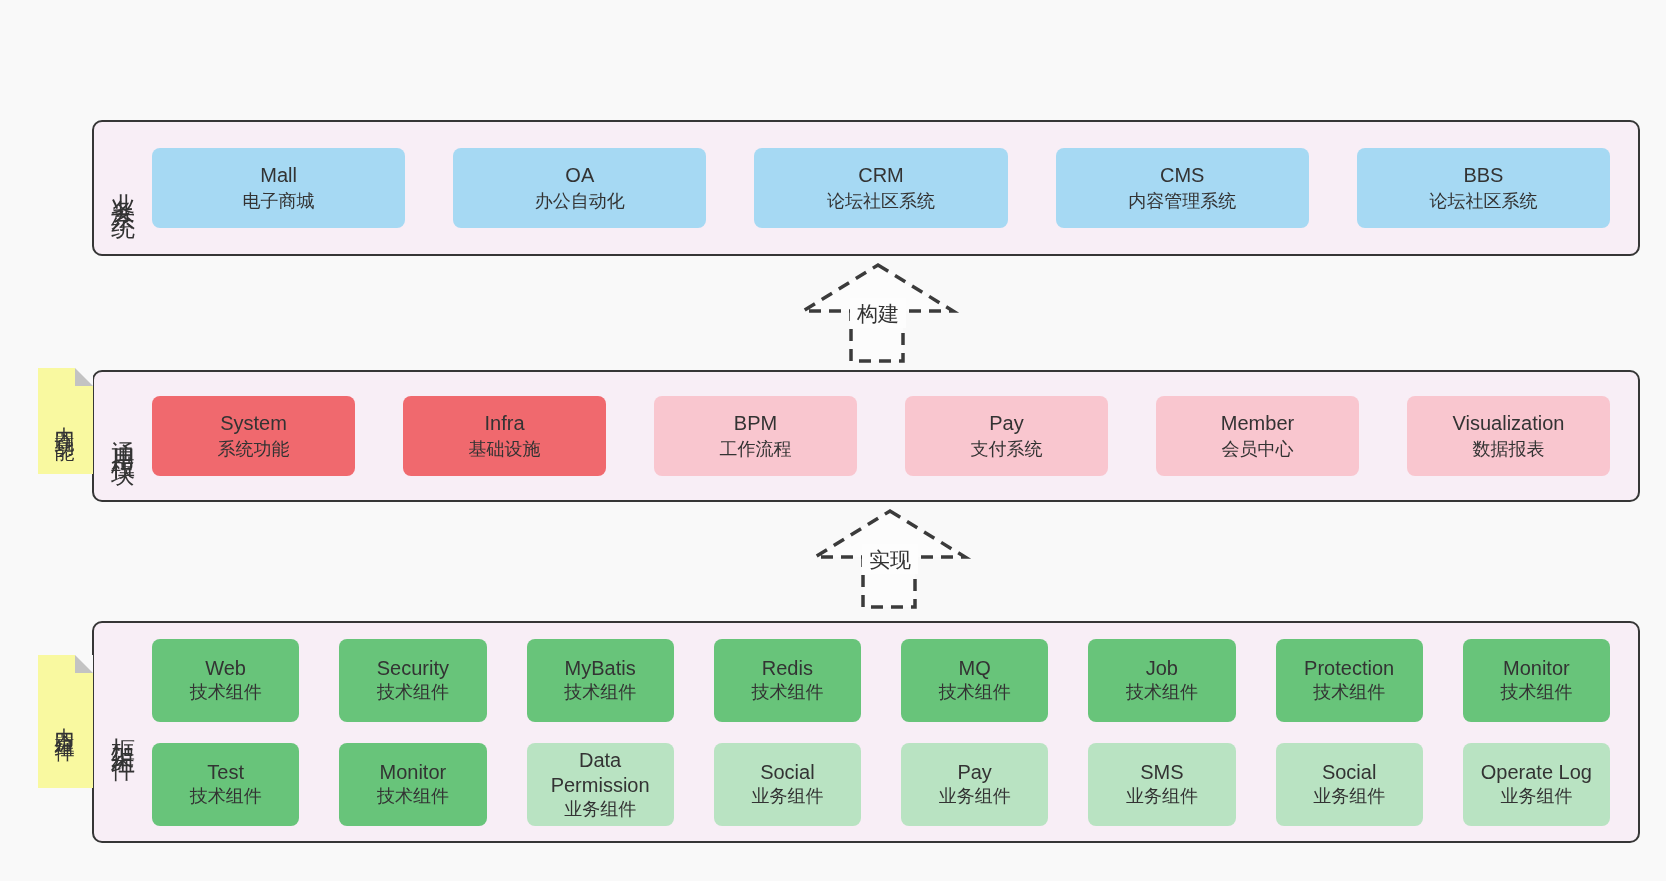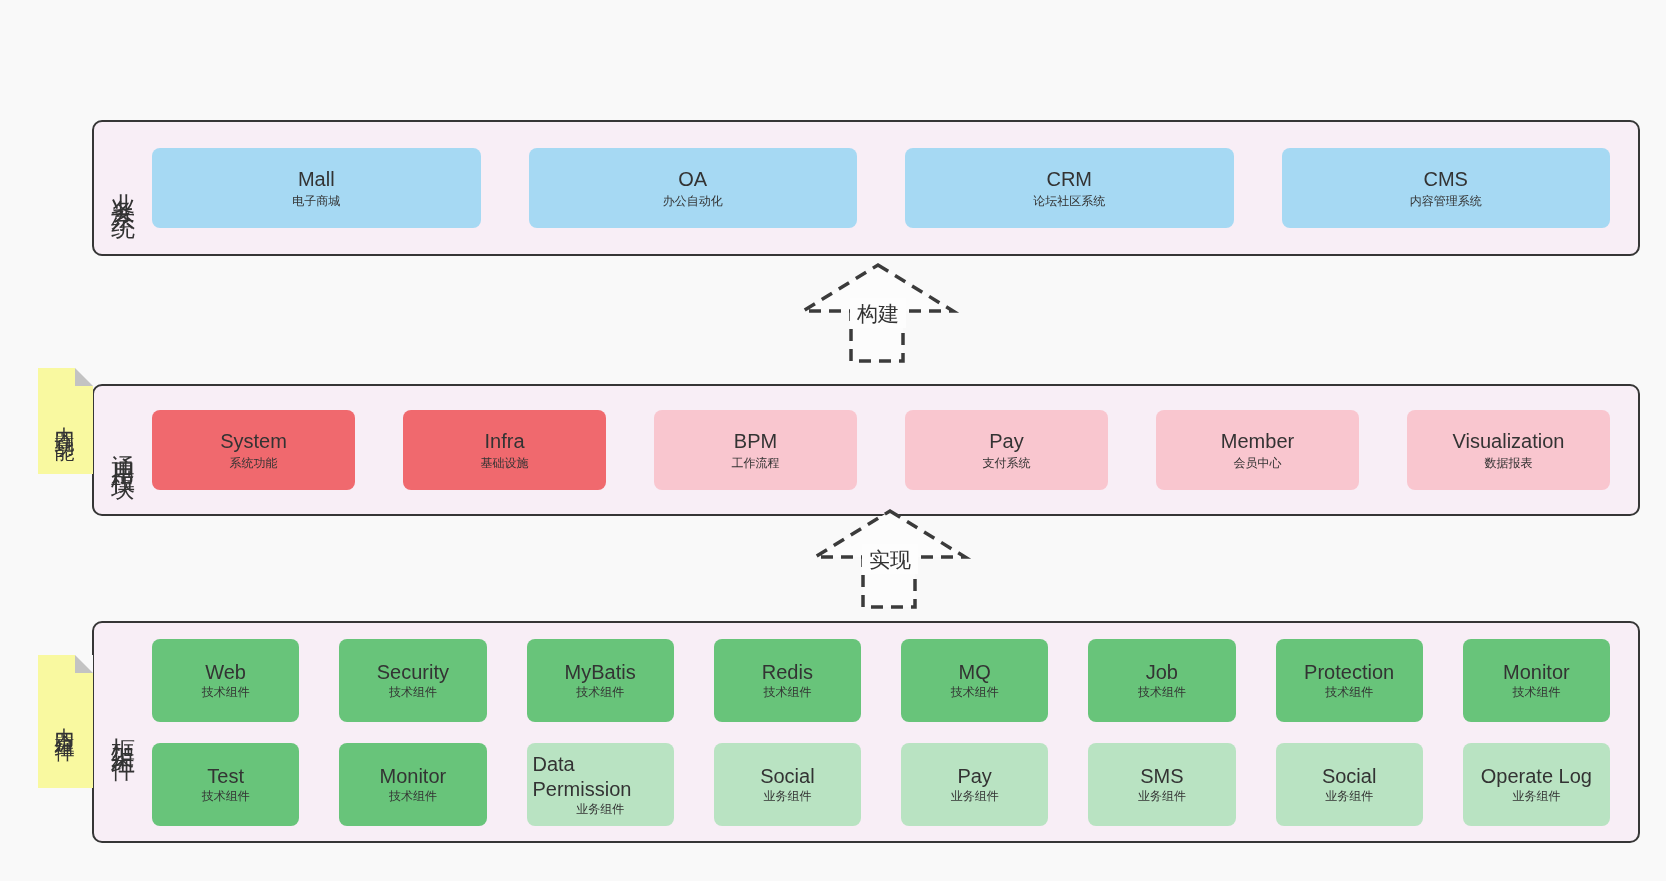--- a/index.html
+++ b/index.html
@@ -34,21 +34,21 @@
     position: absolute;
     left: 92px;
     width: 1548px;
     background: var(--band-bg);
     border: 2px solid var(--band-border);
     border-radius: 10px;
     display: flex;
     z-index: 1;
   }
   .band1 { top: 120px; height: 136px; }
-  .band2 { top: 370px; height: 132px; margin-top: 14px; }
+  .band2 { top: 370px; height: 132px; }
   .band3 { top: 621px; height: 222px; }
   .band-title-col {
     width: 58px;
     flex: none;
     display: flex;
     align-items: center;
     justify-content: center;
   }
   .band-title {
     writing-mode: vertical-rl;
@@ -79,27 +79,27 @@
     height: 83px;
   }
   .box {
     flex: 1;
     height: 80px;
     border-radius: 8px;
     display: flex;
     flex-direction: column;
     align-items: center;
     justify-content: center;
-    text-align: left;
+    text-align: center;
     line-height: 1.35;
-    padding: 2px 6px;
+    padding: 2px 16px;
   }
   .band-rows .box { height: 83px; line-height: 1.25; }
   .box-name { font-size: 20px; }
-  .box-desc { font-size: 12px; }
+  .box-desc { font-size: 18px; }
   .blue  { background: var(--box-blue); }
   .red   { background: var(--box-red); }
   .pink  { background: var(--box-pink); }
   .green { background: var(--box-green); }
   .green-light { background: var(--box-green-light); }
   .note {
     position: absolute;
     width: 55px;
     background: var(--note-yellow);
     z-index: 3;
@@ -165,20 +165,24 @@
         <div class="box-desc">办公自动化</div>
       </div>
       <div class="box blue">
         <div class="box-name">CRM</div>
         <div class="box-desc">论坛社区系统</div>
       </div>
       <div class="box blue">
         <div class="box-name">CMS</div>
         <div class="box-desc">内容管理系统</div>
       </div>
+      <div class="box blue">
+        <div class="box-name">BBS</div>
+        <div class="box-desc">论坛社区系统</div>
+      </div>
     </div>
   </section>
 
   <svg class="arrow arrow1" width="170" height="104" viewBox="0 0 170 104">
     <polygon class="arrow-shape" points="85,5 160,51 110,51 110,101 58,101 58,51 10,51"></polygon>
     <rect class="arrow-label-bg" x="57" y="38" width="56" height="30"></rect>
     <text class="arrow-label" x="85" y="61">构建</text>
   </svg>
 
   <div class="note note1">

